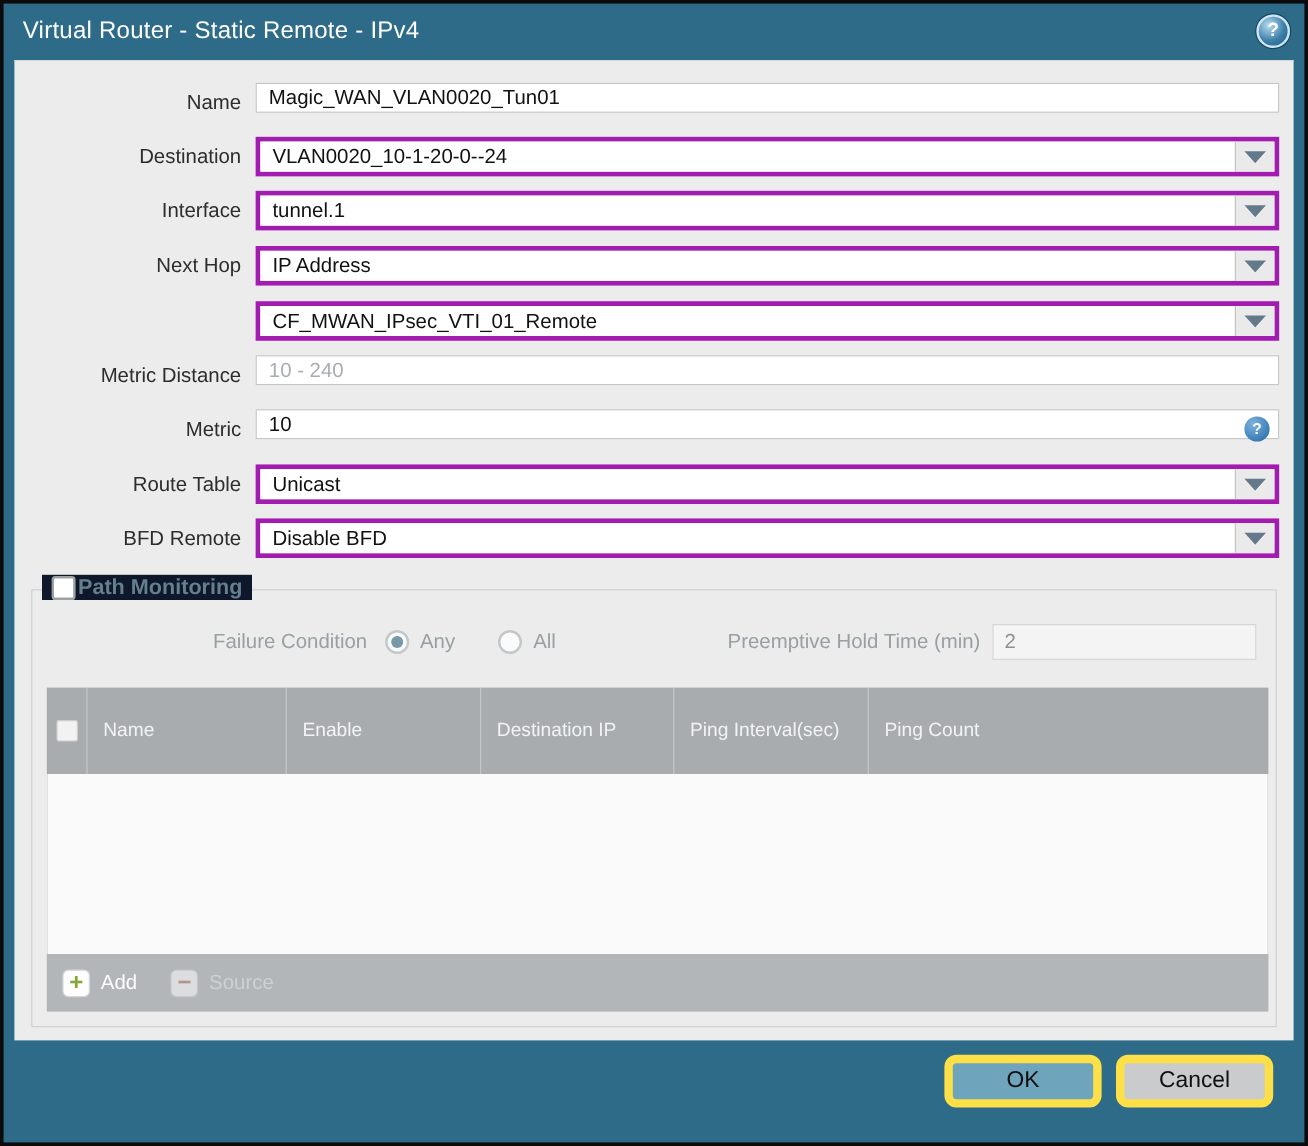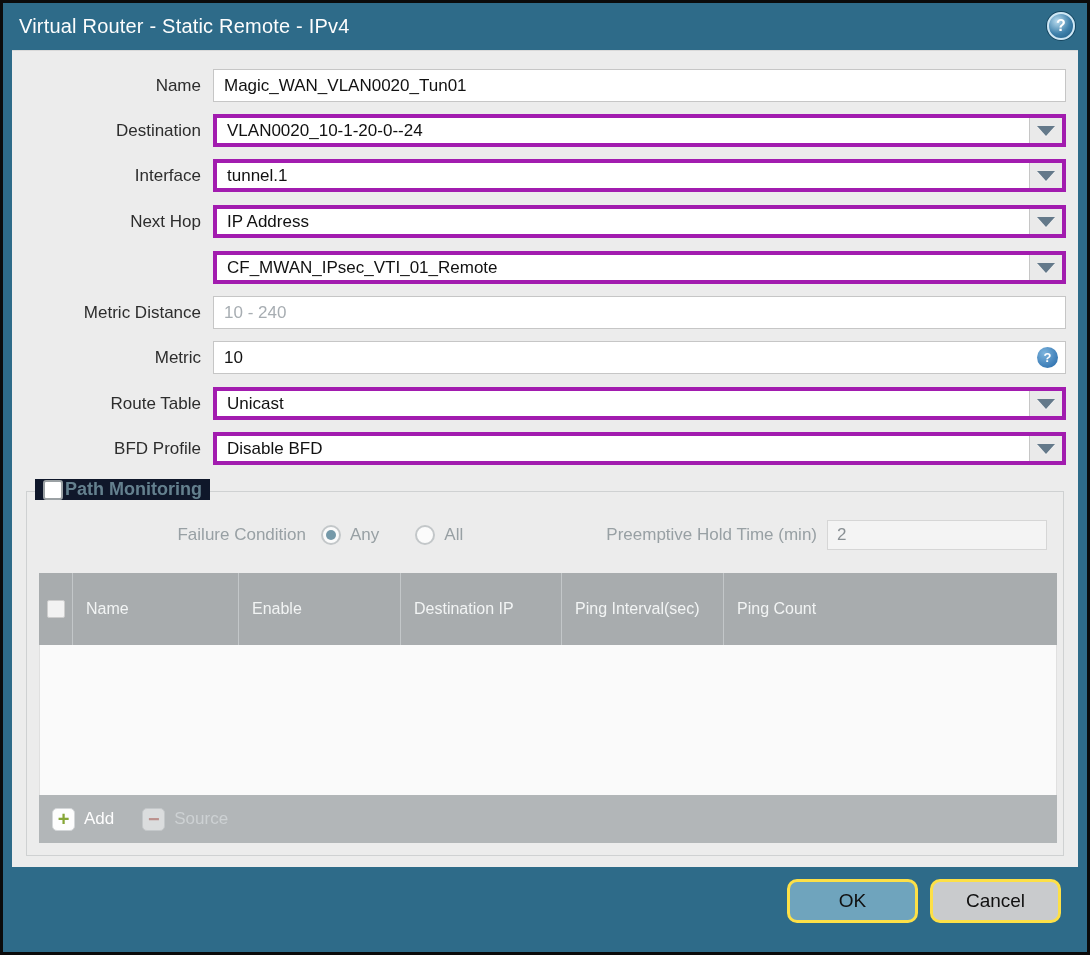--- a/index.html
+++ b/index.html
@@ -32,21 +32,21 @@
     background:#ececec; border-top:1px solid #d9d9d9;
   }
 
   .row{ position:absolute; left:0; height:33px; display:flex; align-items:center; }
   .row .lbl{
     width:189px; text-align:right; margin-right:12px;
     font-size:17px; color:#2d2d2d; white-space:nowrap;
   }
   .field-wrap{ position:relative; width:853px; height:33px; }
   input.txt{
-    width:100%; height:33px; border:1px solid #c6c6c6; background:#fff;
+    width:100%; height:25px; border:1px solid #c6c6c6; background:#fff;
     font-family:"Liberation Sans", sans-serif; font-size:17px; color:#111;
     padding:0 10px; outline:none;
   }
   input.txt::placeholder{ color:#a7adb2; }
   .combo{ display:flex; width:853px; height:33px; border:4px solid #a21caf; background:#fff; }
   .combo input{
     flex:1; border:none; height:100%; font-family:"Liberation Sans", sans-serif;
     font-size:17px; color:#111; padding:0 10px; outline:none; background:#fff;
   }
   .combo .dd-btn{
@@ -132,21 +132,21 @@
   .icon-sq.plus{ color:#86a636; }
   .icon-sq.minus{ color:#c4736b; }
   .tbl-btn .t{ font-size:17px; color:#fdfdfd; }
   .tbl-btn.disabled{ cursor:default; }
   .tbl-btn.disabled .icon-sq{ opacity:0.55; }
   .tbl-btn.disabled .t{ color:#cdd1d3; }
 
   
   .btn{
     position:absolute; top:876px; height:44px; width:131px;
-    border:3px solid #fde047; border-radius:10px;
+    border:7px solid #fde047; border-radius:10px;
     font-family:"Liberation Sans", sans-serif; font-size:19px; color:#101010;
     display:flex; align-items:center; justify-content:center; cursor:pointer;
   }
   .btn-ok{ left:784px; background:#6fa4bd; }
   .btn-cancel{ left:927px; background:#c9cbcd; }
 </style>
 </head>
 <body>
 
 <div class="dialog">
@@ -224,21 +224,21 @@
       <span class="lbl">Route Table</span>
       <div class="combo">
         <input type="text" value="Unicast" style="">
         <div class="dd-btn">
             <i class="tri"></i>
           </div>
       </div>
     </div>
 
     <div class="row" style="top:381px;">
-      <span class="lbl">BFD Profile</span>
+      <span class="lbl">BFD Remote</span>
       <div class="combo">
         <input type="text" value="Disable BFD" style="">
         <div class="dd-btn">
             <i class="tri"></i>
           </div>
       </div>
     </div>
 
     <div class="pm-box">
       <div class="pm-legend">

